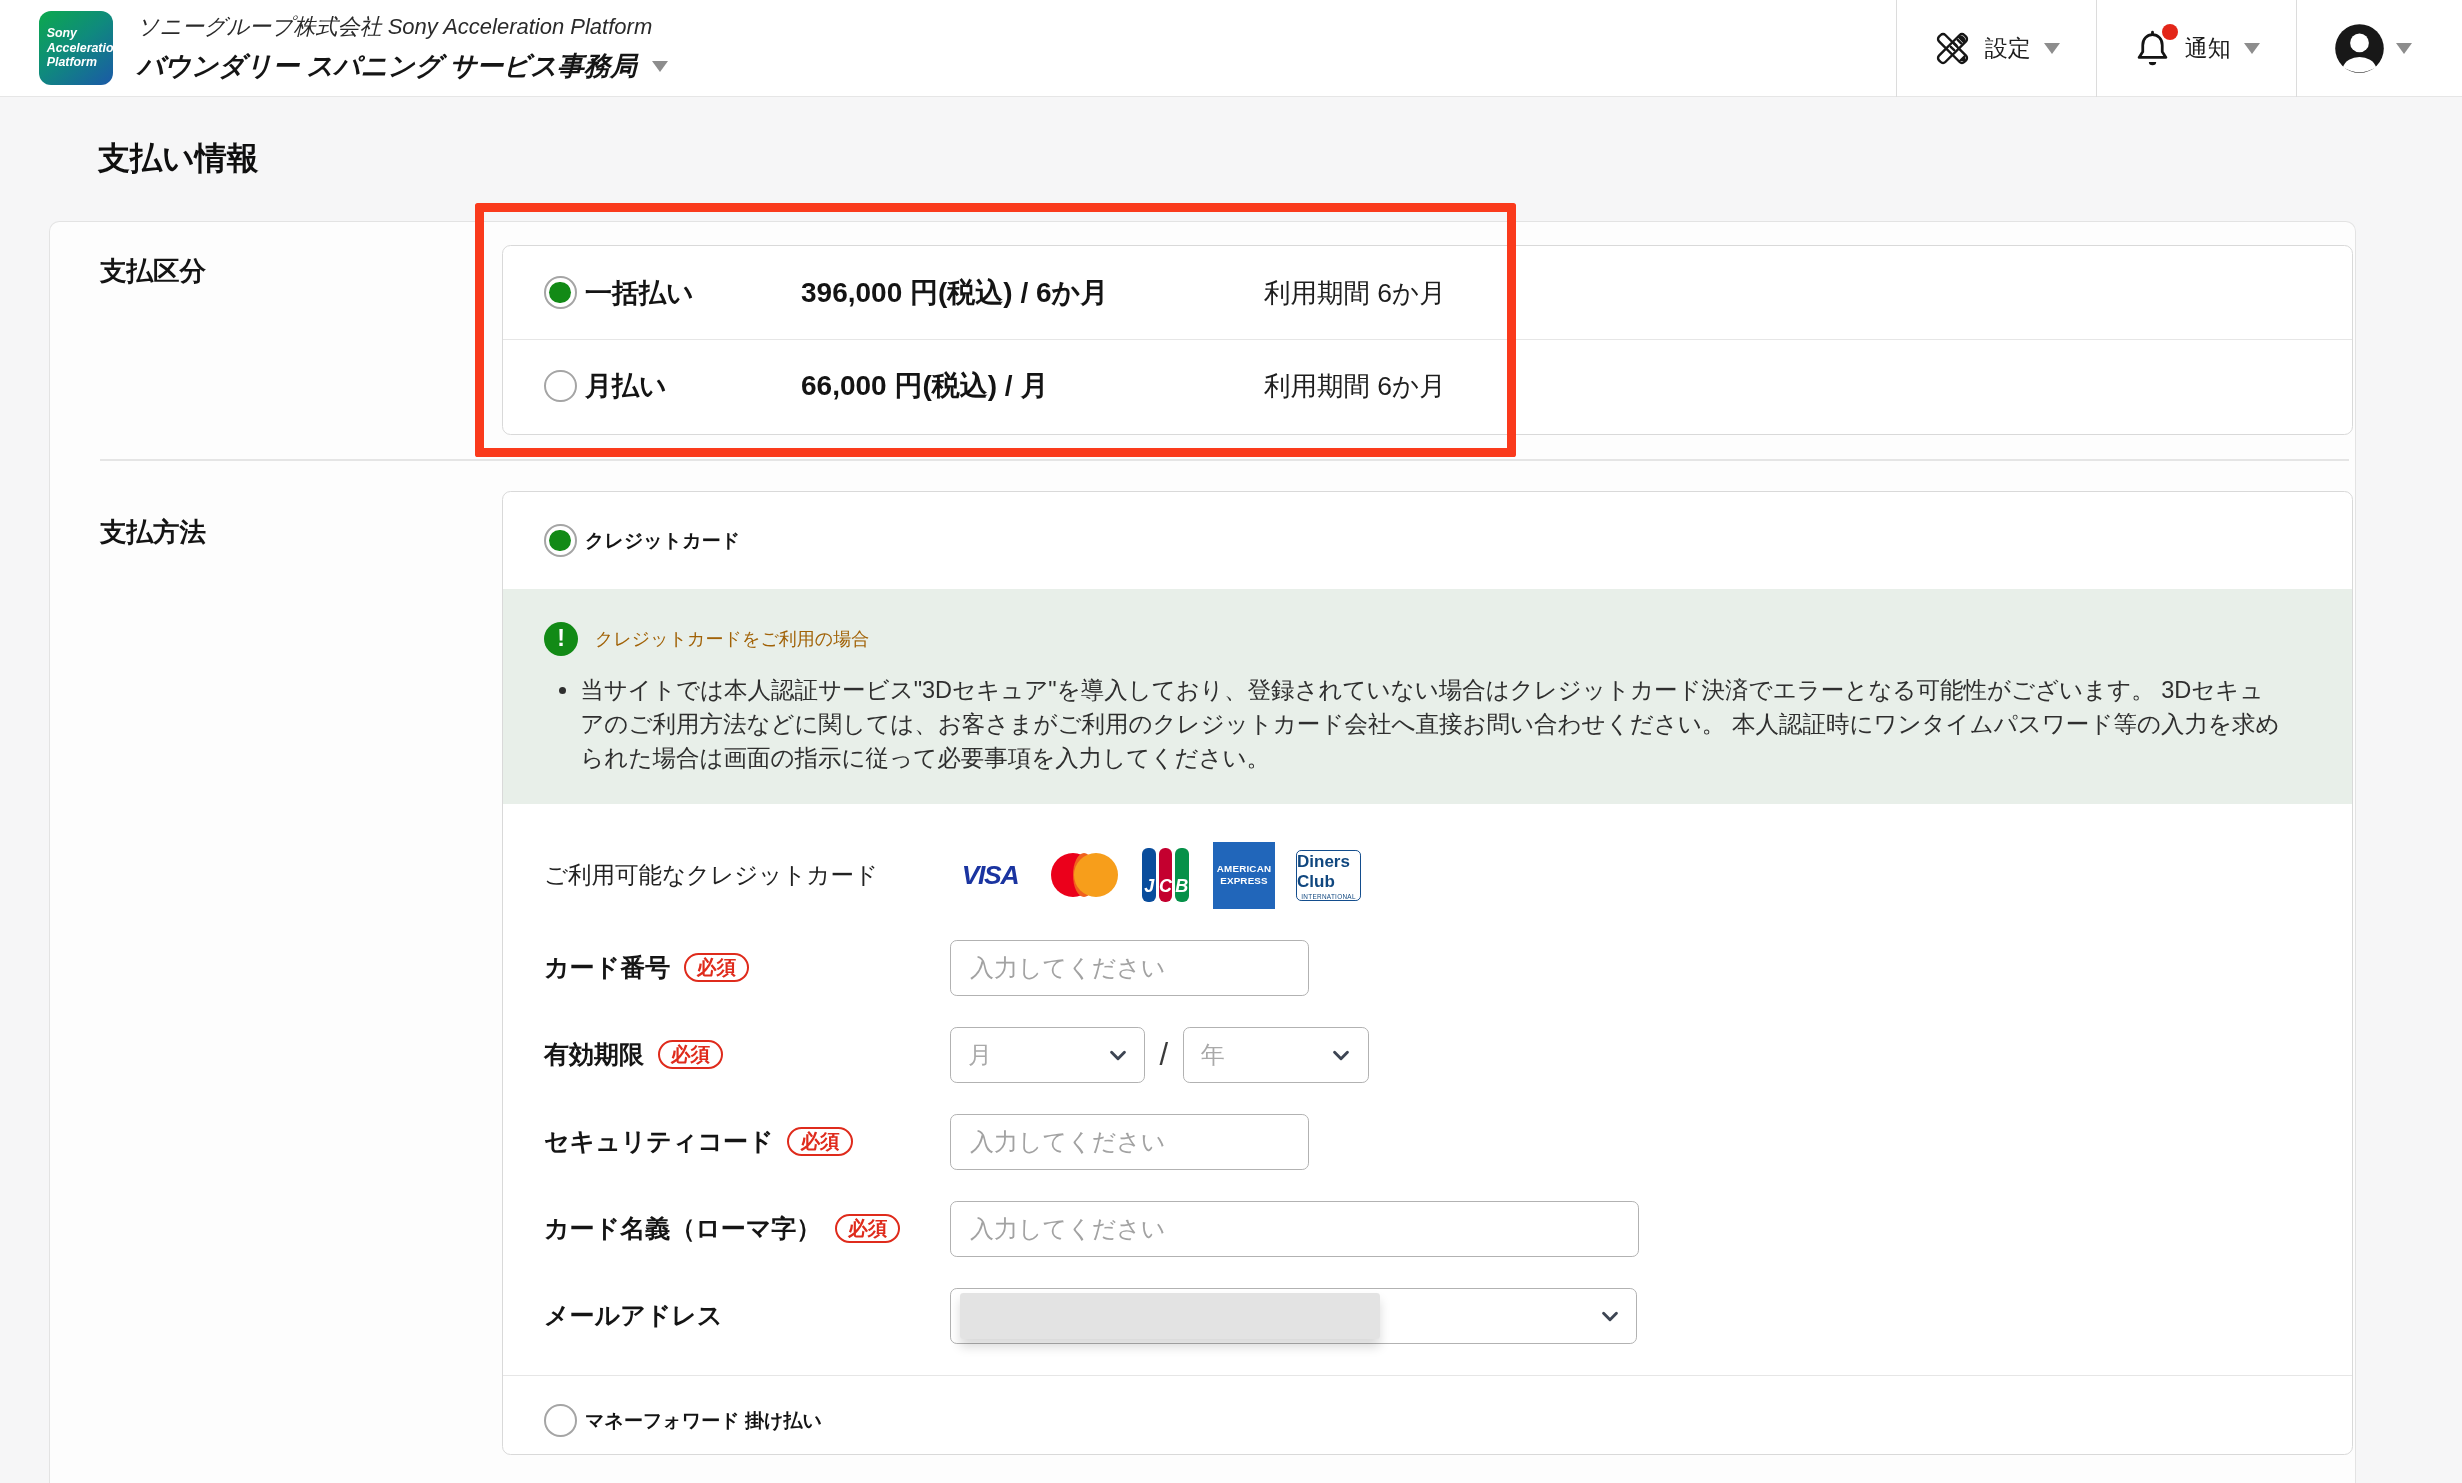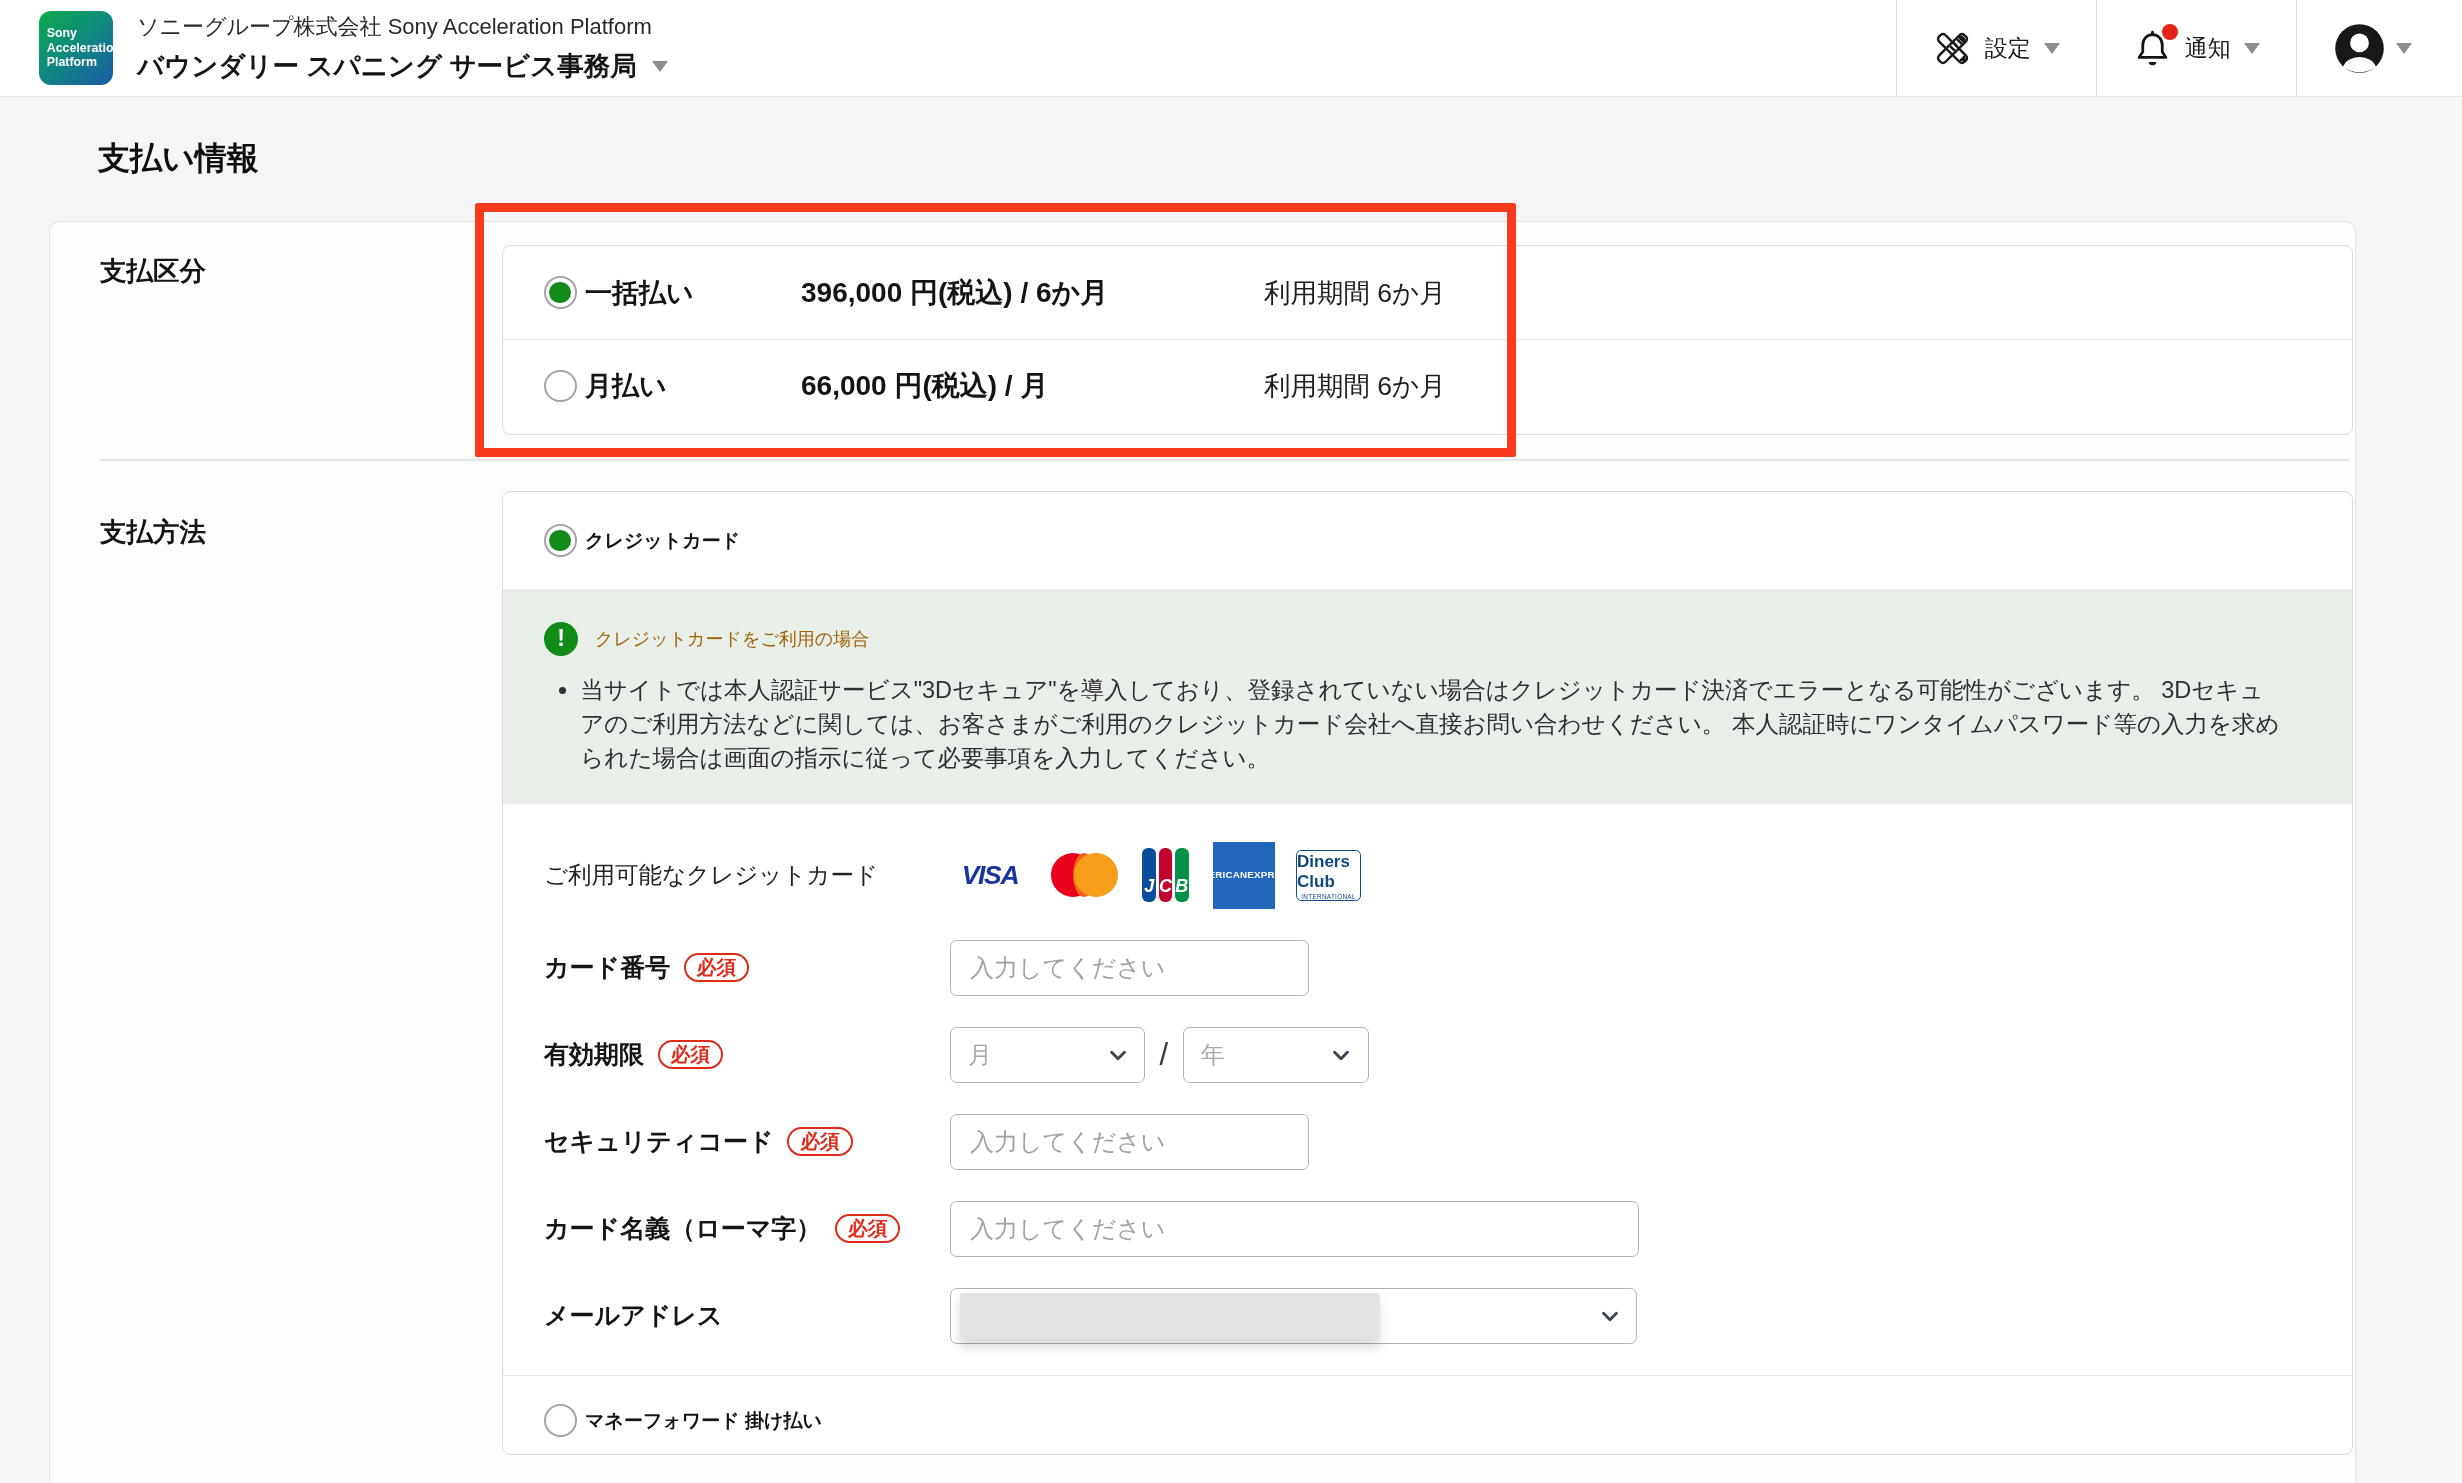--- a/index.html
+++ b/index.html
@@ -12,21 +12,21 @@
     overflow:hidden;
   }
 
   
   header {
     position:absolute; top:0; left:0; width:2462px; height:97px;
     background:#fff; border-bottom:0.9px solid #e6e6e6;
     display:flex; justify-content:space-between; align-items:center;
     z-index:3;
   }
-  .h-left { display:flex; align-items:center; gap:24px; padding-left:39px; }
+  .h-left { display:flex; align-items:center; gap:24px; padding-left:39px;font-style:italic; }
   .logo {
     width:74px; height:74px; border-radius:12px;
     background:linear-gradient(140deg,#0ca94d 0%,#0f8a7d 48%,#1b59a8 100%);
     color:#fff; font-weight:bold; font-size:12.4px; line-height:1.18;
     display:flex; flex-direction:column; justify-content:center;
     padding-left:7.7px; flex:none; cursor:pointer;
   }
   .h-company { font-size:22px; color:#2a2a2a; margin-bottom:6px; }
   .h-org { font-size:26.5px; font-weight:bold; color:#151515; display:flex; align-items:center; gap:15.4px; cursor:pointer; }
   .tri { width:0; height:0; border-left:8.5px solid transparent; border-right:8.5px solid transparent; border-top:11px solid #8d8d8d; flex:none; }
@@ -113,21 +113,21 @@
   .logos { display:flex; align-items:center; gap:21px; }
   .visa { width:80px; height:39px; background:#fff; display:flex; align-items:center; justify-content:center; font-style:italic; font-weight:bold; font-size:26.5px; color:#1a34a0; letter-spacing:-1.3px; }
   .mc { width:67px; height:50px; position:relative; }
   .mc i { position:absolute; top:2.6px; width:44px; height:44px; border-radius:50%; }
   .mc .c1 { left:0; background:#eb001b; }
   .mc .c2 { right:0; background:#f79e1b; }
   .mc .c3 { left:22px; width:22px; height:44px; border-radius:50%; background:#f1601f; }
   .jcb { width:53px; height:60px; background:#fff; border-radius:6.8px; display:flex; gap:2.6px; padding:3.4px; }
   .jcb b { flex:1; border-radius:6px; color:#fff; font-size:18px; font-style:italic; display:flex; align-items:flex-end; justify-content:center; padding-bottom:4.3px; }
   .jcb .sj { background:#0a4d9c; } .jcb .sc { background:#c4002f; } .jcb .sb { background:#069149; }
-  .amex { width:62px; height:67px; background:#2166ba; color:#fff; display:flex; flex-direction:row; align-items:center; justify-content:center; font-weight:bold; font-size:9.8px; line-height:1.25; letter-spacing:0.2px; }
+  .amex { width:62px; height:67px; background:#2166ba; color:#fff; display:flex; flex-direction:column; align-items:center; justify-content:center; font-weight:bold; font-size:9.8px; line-height:1.25; letter-spacing:0.2px; }
   .diners { width:65px; height:51px; background:#fff; border:1.7px solid #134d8d; border-radius:5.1px; color:#10477f; display:flex; flex-direction:column; align-items:center; justify-content:center; gap:0.9px; }
   .diners .t1 { font-size:17px; font-weight:bold; }
   .diners .t2 { font-size:6.4px; letter-spacing:0.3px; }
 
   .mf-row { border-top:1.7px solid #e6e6e6; height:91px; display:flex; align-items:center; padding-left:41px; cursor:pointer; }
 
   
   .annotation {
     position:absolute; left:475px; top:203px; width:1041px; height:254px;
     border:9.4px solid #fa3a1c; border-radius:2.6px; z-index:20; pointer-events:none;

